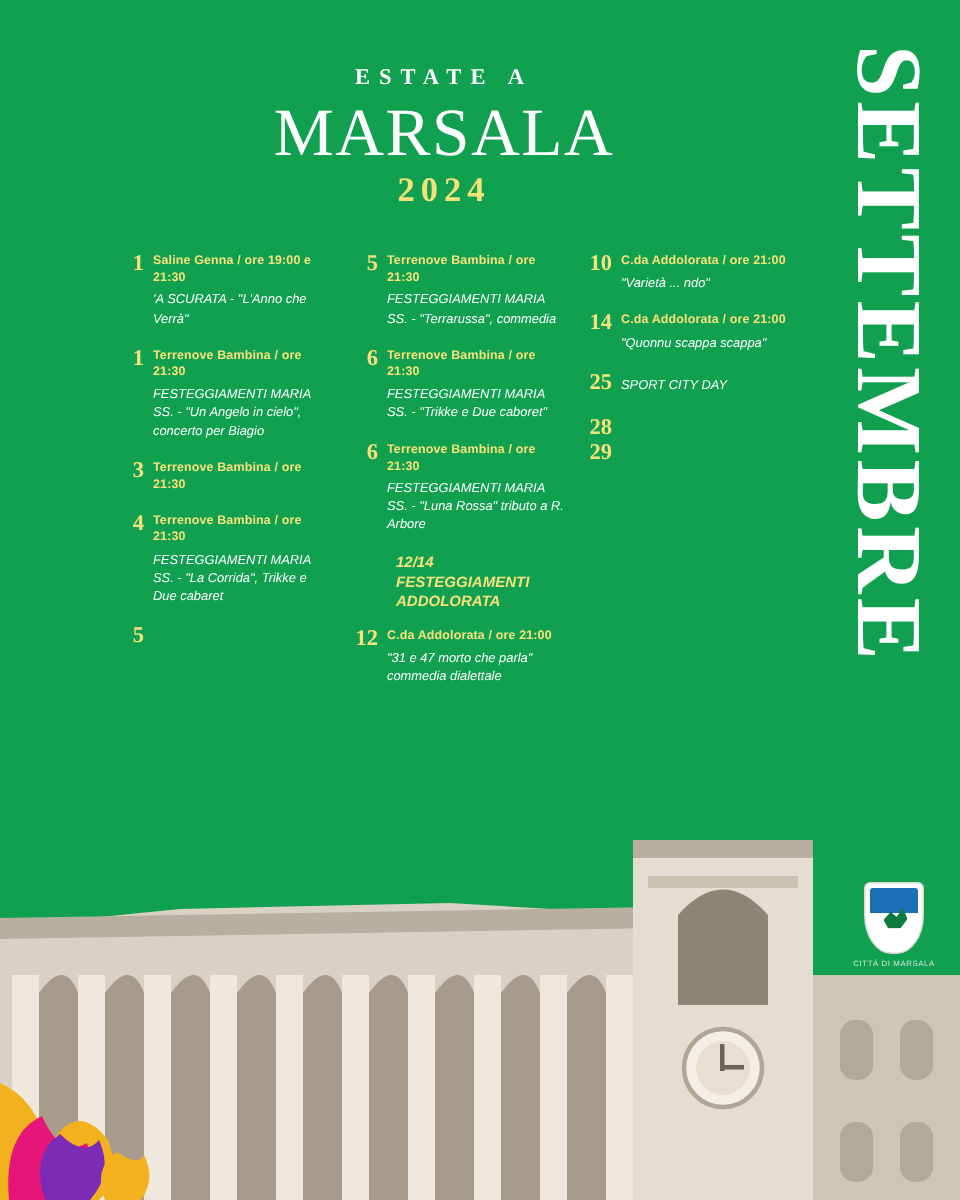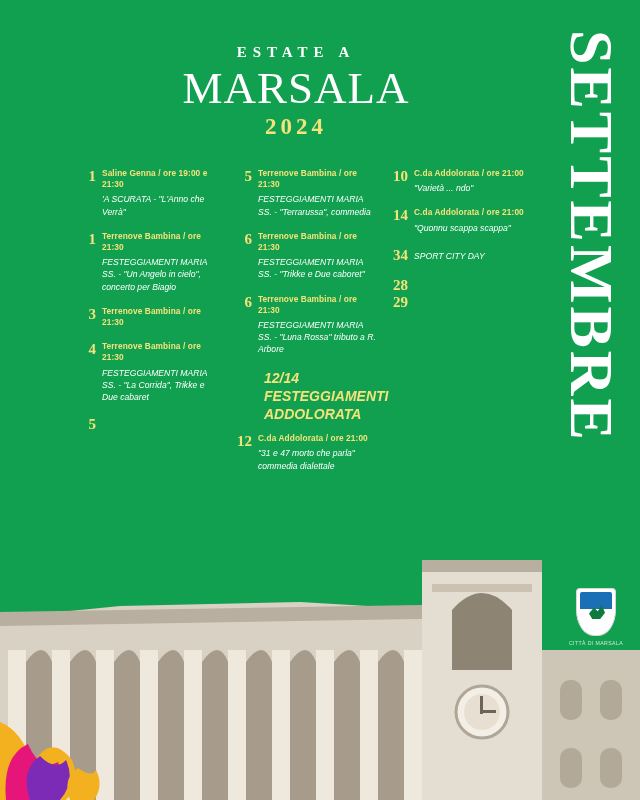--- a/index.html
+++ b/index.html
@@ -116,21 +116,21 @@
   .event .desc {
     font-size: 8.6px;
     font-style: italic;
     color: #ffffff;
     line-height: 1.42;
     margin-top: 3px;
   }
 
   .blockhead {
     margin: 0 0 10px 30px;
-    font-size: 14px;
+    font-size: 10px;
     font-weight: bold;
     font-style: italic;
     color: #f6e27a;
     line-height: 1.3;
   }
 
   
   .crest {
     position: absolute;
     right: 16px; top: 588px;
@@ -319,21 +319,21 @@
         </div>
       </div>
       <div class="event">
         <div class="day">14</div>
         <div class="body">
           <div class="title">C.da Addolorata / ore 21:00</div>
           <div class="desc">"Quonnu scappa scappa"</div>
         </div>
       </div>
       <div class="event">
-        <div class="day">34</div>
+        <div class="day">25</div>
         <div class="body">
           <div class="desc">SPORT CITY DAY</div>
         </div>
       </div>
       <div class="event">
         <div class="day">
           <span class="d2">28</span>
           <span class="d2">29</span>
         </div>
       </div>

